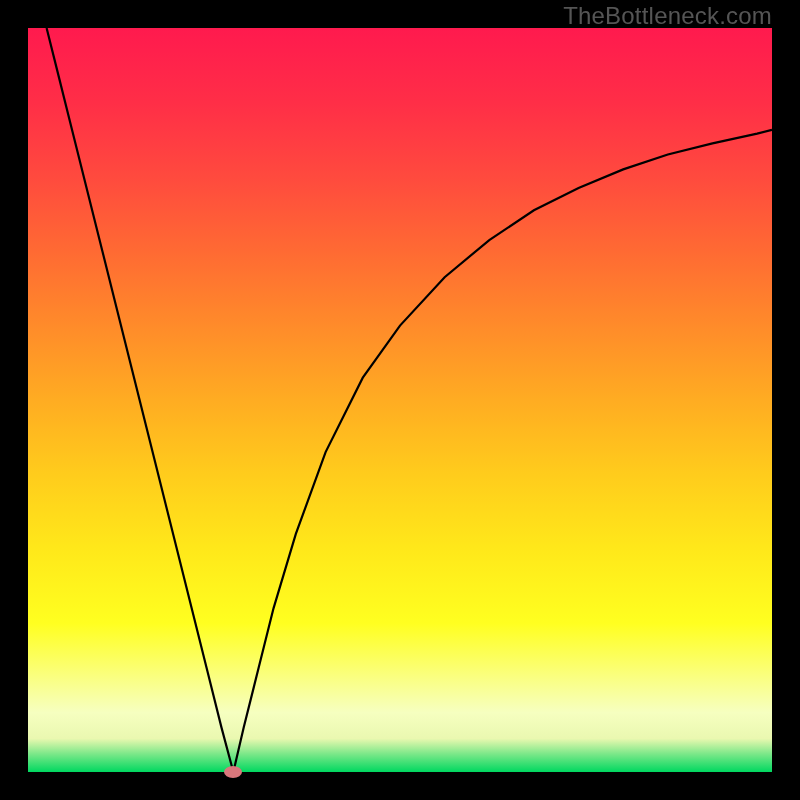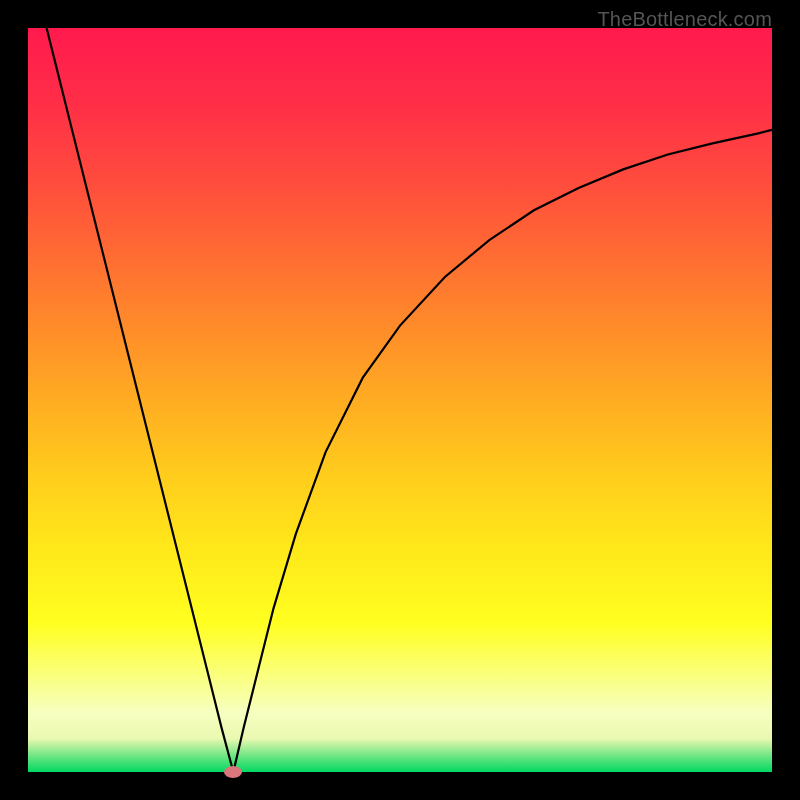--- a/index.html
+++ b/index.html
@@ -6,24 +6,24 @@
     margin: 0;
     padding: 0;
     width: 800px;
     height: 800px;
     background: #000000;
     position: relative;
     font-family: Arial, Helvetica, sans-serif;
   }
   .watermark {
     position: absolute;
-    top: 8px;
+    top: 2px;
     right: 28px;
     color: #555555;
-    font-size: 20px;
+    font-size: 24px;
     font-weight: normal;
     letter-spacing: 0.2px;
     z-index: 10;
   }
   .plot-area {
     position: absolute;
     left: 28px;
     top: 28px;
     width: 744px;
     height: 744px;

